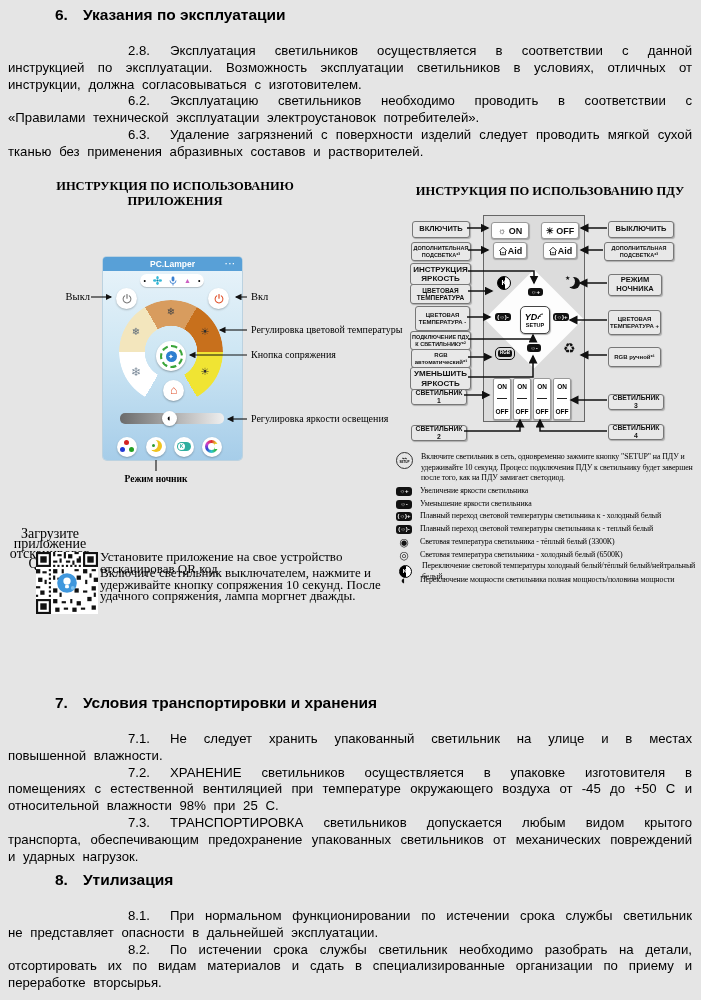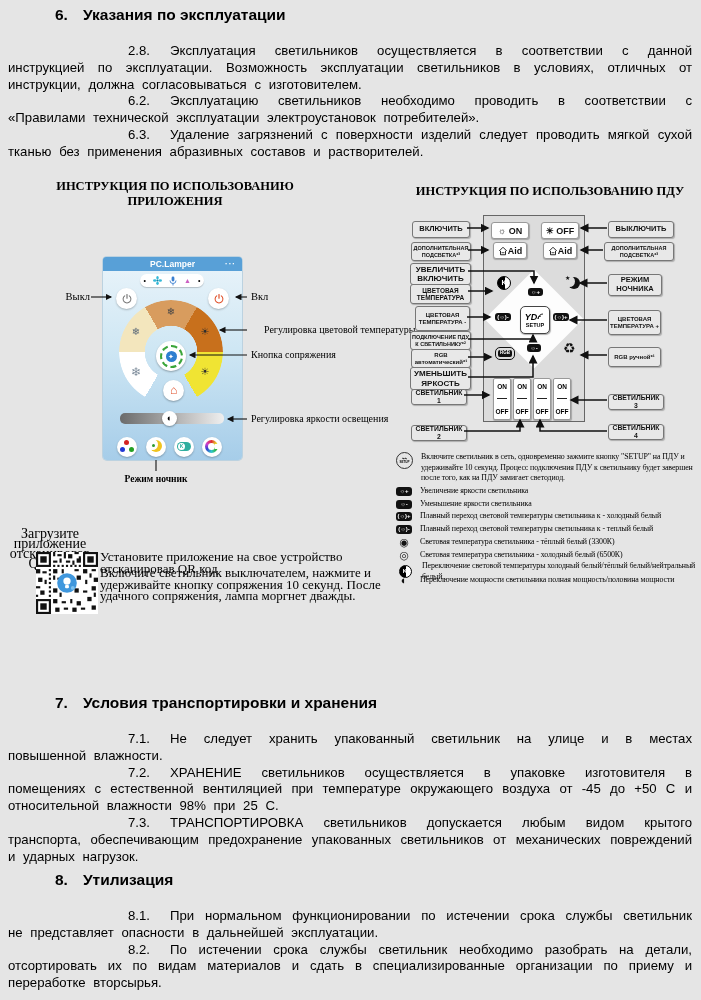--- a/index.html
+++ b/index.html
@@ -195,21 +195,21 @@
           <span class="kc">K</span>
         </span>
     </div>
     <div class="appbtn" style="left:99px;">
       <span class="cring"></span>
     </div>
   </div>
 
   <div class="slabel" style="left:50px;top:291px;width:40px;text-align:right;font-size:10.5px;">Выкл</div>
   <div class="slabel" style="left:251px;top:291px;font-size:10.5px;">Вкл</div>
-  <div class="slabel" style="left:264px;top:324px;">Регулировка цветовой температуры</div>
+  <div class="slabel" style="left:251px;top:324px;">Регулировка цветовой температуры</div>
   <div class="slabel" style="left:251px;top:349px;">Кнопка сопряжения</div>
   <div class="slabel" style="left:251px;top:413px;">Регулировка яркости освещения</div>
   <div class="slabel" style="left:116px;top:474px;width:80px;text-align:center;font-weight:bold;font-size:9.5px;">Режим ночник</div>
 
   <div id="remote">
     <div class="diamond"></div>
     <div class="rcbtn" style="left:7px;top:6px;width:36px;height:15px;font-size:9px;">
       <span>☼</span>&nbsp;<span>ON</span>
     </div>
     <div class="rcbtn" style="left:57px;top:6px;width:36px;height:15px;font-size:9px;">
@@ -267,21 +267,21 @@
     </div>
     <div class="chan" style="left:69px;">
       <span class="cw">ON</span>
         <span class="cl"></span>
         <span class="cw">OFF</span>
     </div>
   </div>
 
   <div class="rlab" style="left:412px;top:221px;width:54px;height:13px;font-size:7.5px;">ВКЛЮЧИТЬ</div>
   <div class="rlab" style="left:411px;top:242px;width:56px;height:15px;font-size:5.5px;">ДОПОЛНИТЕЛЬНАЯ ПОДСВЕТКА*³</div>
-  <div class="rlab" style="left:410px;top:263px;width:57px;height:18px;font-size:8px;">УВЕЛИЧИТЬ ВКЛЮЧИТЬ</div>
+  <div class="rlab" style="left:410px;top:263px;width:57px;height:18px;font-size:8px;">ИНСТРУКЦИЯ ЯРКОСТЬ</div>
   <div class="rlab" style="left:410px;top:284px;width:57px;height:16px;font-size:6.5px;">ЦВЕТОВАЯ ТЕМПЕРАТУРА</div>
   <div class="rlab" style="left:415px;top:306px;width:51px;height:21px;font-size:6px;">ЦВЕТОВАЯ ТЕМПЕРАТУРА -</div>
   <div class="rlab" style="left:410px;top:331px;width:57px;height:15px;font-size:5.5px;">ПОДКЛЮЧЕНИЕ ПДУ К СВЕТИЛЬНИКУ*²</div>
   <div class="rlab" style="left:411px;top:349px;width:56px;height:15px;font-size:6px;">RGB автоматический*¹</div>
   <div class="rlab" style="left:410px;top:367px;width:57px;height:19px;font-size:8px;">УМЕНЬШИТЬ ЯРКОСТЬ</div>
   <div class="rlab" style="left:411px;top:389px;width:52px;height:12px;font-size:6.8px;">СВЕТИЛЬНИК 1</div>
   <div class="rlab" style="left:411px;top:425px;width:52px;height:12px;font-size:6.8px;">СВЕТИЛЬНИК 2</div>
 
   <div class="rlab" style="left:608px;top:221px;width:62px;height:13px;font-size:7.5px;">ВЫКЛЮЧИТЬ</div>
   <div class="rlab" style="left:604px;top:242px;width:66px;height:15px;font-size:5.5px;">ДОПОЛНИТЕЛЬНАЯ ПОДСВЕТКА*³</div>

